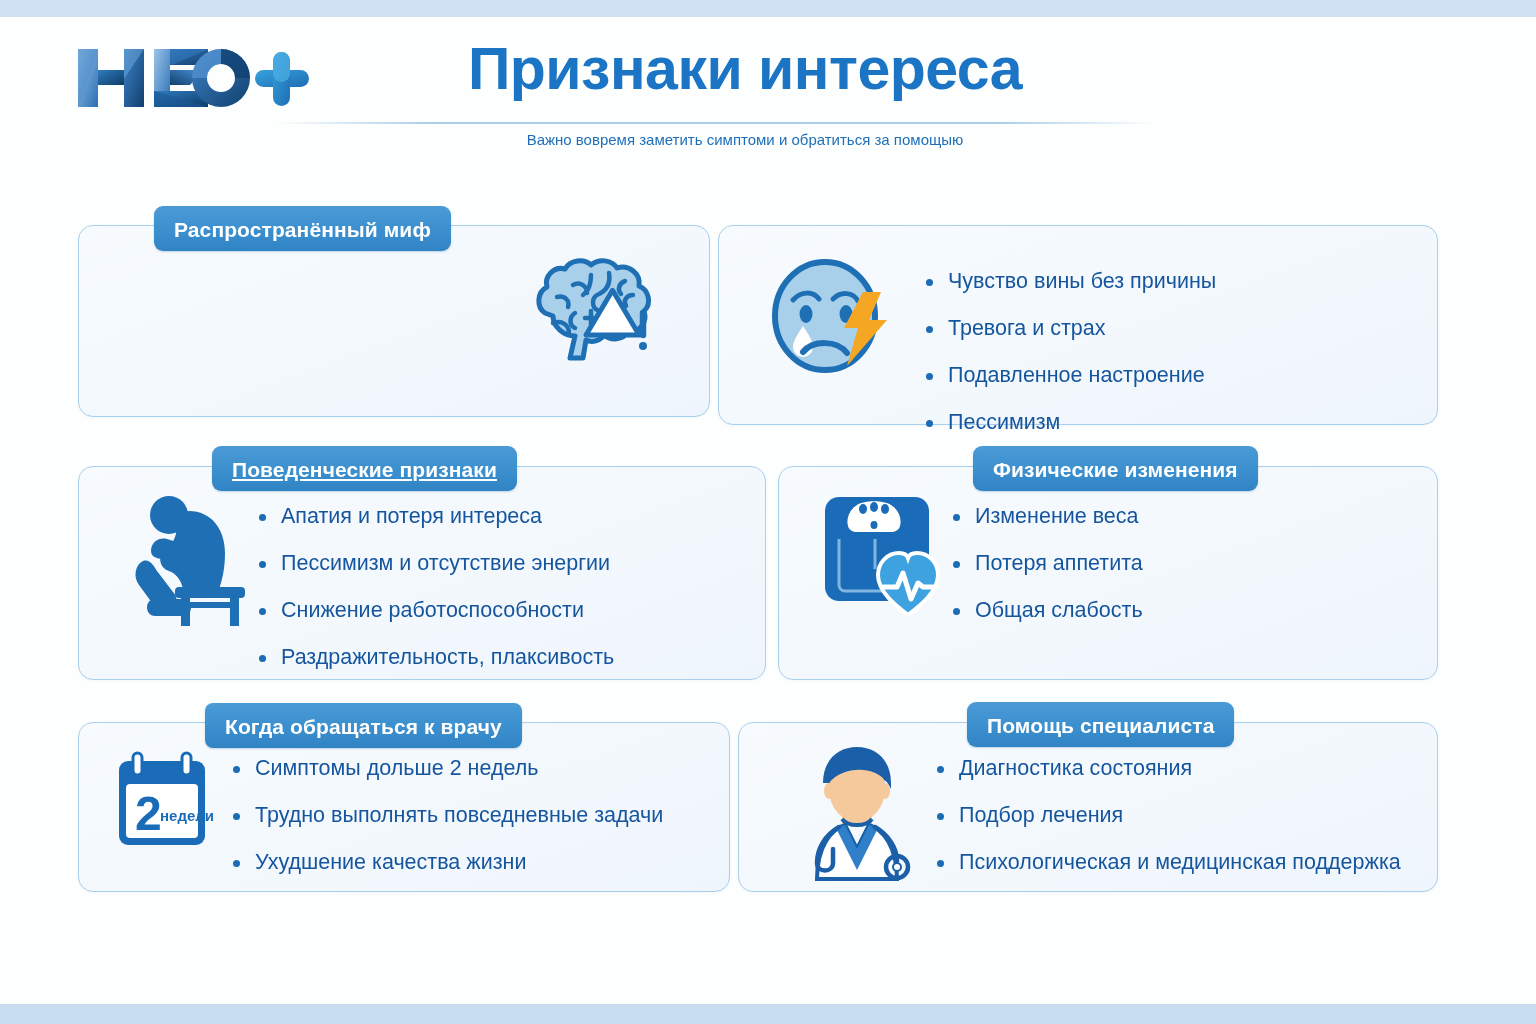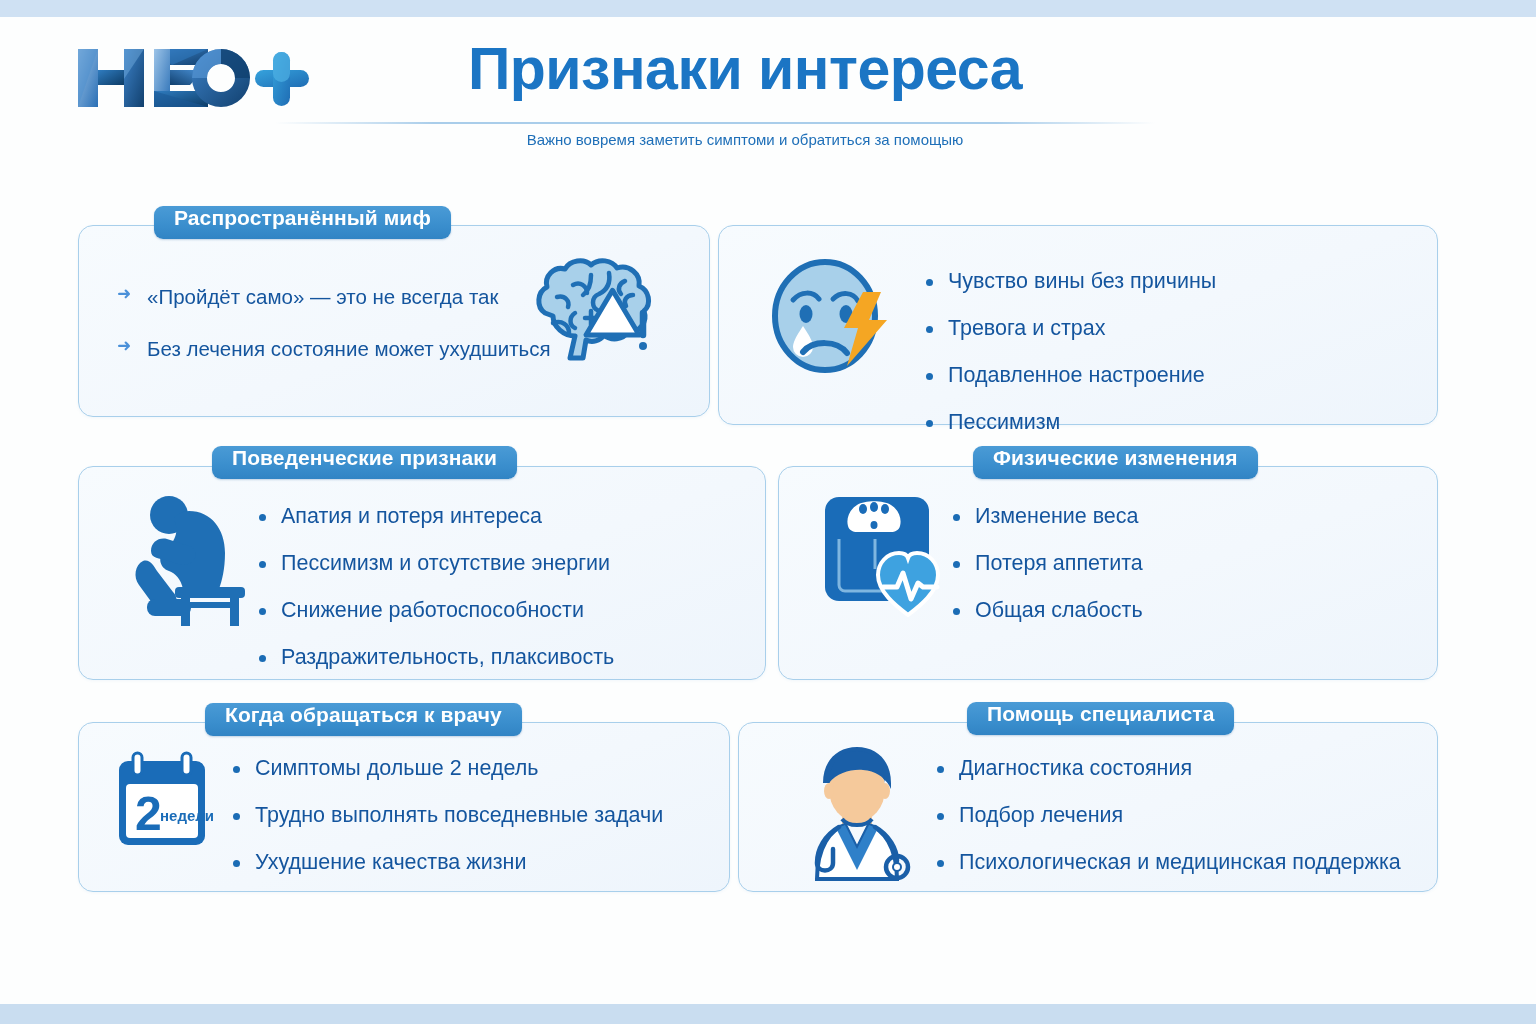--- a/index.html
+++ b/index.html
@@ -43,21 +43,21 @@
     border:1.5px solid #a8cfeb;
     border-radius:15px;
     box-shadow:0 1px 3px rgba(80,140,200,.07);
   }
   .pill{
     position:absolute;
     background:linear-gradient(180deg,#4a9bd6 0%,#3a8ecd 60%,#3184c4 100%);
     color:#ffffff;
     border-radius:9px;
     font-size:21px;font-weight:bold;
-    padding:0 20px 9px 20px;
+    padding:12px 20px 9px 20px;
     white-space:nowrap;
     box-shadow:0 1px 2px rgba(30,90,150,.25);
     letter-spacing:.1px;
   }
   ul.bullets{list-style:none;margin:0;padding:0;position:absolute;}
   ul.bullets li{
     color:#14559e;
     font-size:21.5px;
     line-height:1.25;
     margin-bottom:20px;
@@ -158,24 +158,20 @@
         <path d="M46,62 c-6,4 -6,12 0,15" fill="none" stroke="#1f6fb5" stroke-width="4.5" stroke-linecap="round"></path>
         <path d="M62,60 l0,14 M56,67 l12,0" fill="none" stroke="#1f6fb5" stroke-width="4.5" stroke-linecap="round"></path>
         <path d="M100,70 l32,-54 l32,54 Z" transform="translate(-26,26) scale(.83)" fill="#ffffff" stroke="#1f6fb5" stroke-width="6" stroke-linejoin="round"></path>
         <path d="M114,62 l0,22" stroke="#1f6fb5" stroke-width="6.5" stroke-linecap="round"></path>
         <circle cx="114" cy="95" r="4" fill="#1f6fb5"></circle>
       </svg>
     </div>
     <div class="pill" style="left:75px;top:-20px;">
       <span>Распространённый миф</span>
     </div>
-    <ul class="bullets arrows" style="left:38px;top:58px;">
-      <li>«Пройдёт само» — это не всегда так</li>
-      <li>Без лечения состояние может ухудшиться</li>
-    </ul>
   </div>
 
   <div class="card" style="left:718px;top:225px;width:718px;height:198px;">
     <div class="icon-wrap" style="left:48px;top:28px;width:130px;height:135px;">
       <svg width="130" height="135" viewBox="0 0 130 135">
         <ellipse cx="58" cy="62" rx="50" ry="54" fill="#a8d0ea" stroke="#1f6fb5" stroke-width="6"></ellipse>
         <path d="M26,46 c8,-9 20,-9 26,-1" fill="none" stroke="#1f6fb5" stroke-width="5" stroke-linecap="round"></path>
         <path d="M66,45 c8,-8 20,-7 25,2" fill="none" stroke="#1f6fb5" stroke-width="5" stroke-linecap="round"></path>
         <ellipse cx="39" cy="60" rx="6.5" ry="9" fill="#1f6fb5"></ellipse>
         <ellipse cx="79" cy="60" rx="6.5" ry="9" fill="#1f6fb5"></ellipse>
@@ -202,21 +198,21 @@
                  c-6,-2 -15,-1 -15,-9 Z" fill="#1f6fb5"></path>
         <path d="M16,72 c-8,4 -10,16 -4,24 l16,22 c5,7 16,7 20,0 c3,-5 2,-11 -2,-15 l-16,-21
                  c-4,-6 -7,-12 -14,-10 Z" fill="#1f6fb5"></path>
         <rect x="20" y="110" width="44" height="17" rx="8" fill="#1f6fb5"></rect>
         <rect x="48" y="98" width="70" height="11" rx="4" fill="#1f6fb5"></rect>
         <rect x="54" y="109" width="9" height="28" fill="#1f6fb5"></rect>
         <rect x="103" y="109" width="9" height="28" fill="#1f6fb5"></rect>
         <rect x="63" y="113" width="40" height="6" fill="#1f6fb5"></rect>
       </svg>
     </div>
-    <div class="pill" style="left:133px;top:-21px;">
+    <div class="pill" style="left:133px;top:-21px;text-decoration:underline;">
       <span>Поведенческие признаки</span>
     </div>
     <ul class="bullets" style="left:178px;top:36px;">
       <li>Апатия и потеря интереса</li>
       <li>Пессимизм и отсутствие энергии</li>
       <li>Снижение работоспособности</li>
       <li>Раздражительность, плаксивость</li>
     </ul>
   </div>
 

